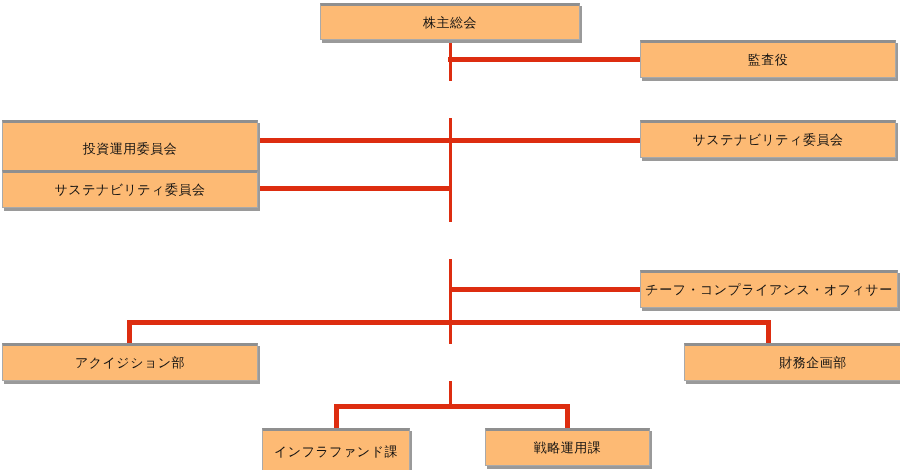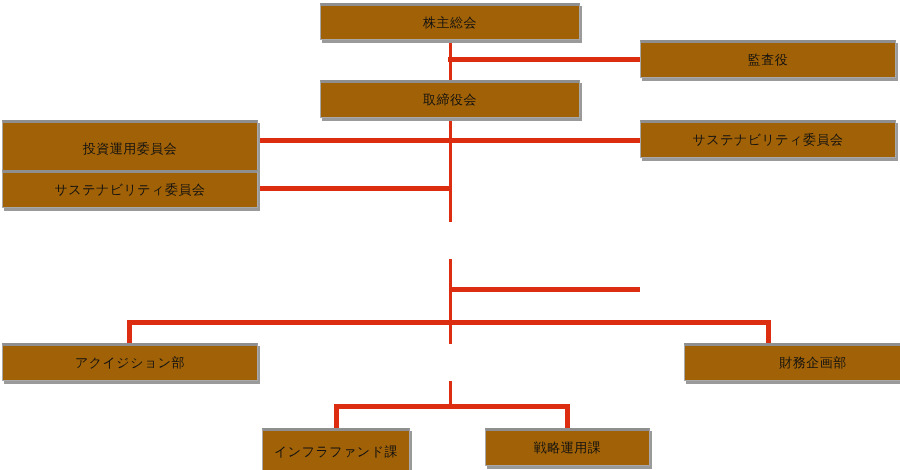--- a/index.html
+++ b/index.html
@@ -15,21 +15,21 @@
     background: #ffffff;
     overflow: hidden;
   }
   .edge {
     position: absolute;
     background: #dd2d10;
   }
   .node {
     position: absolute;
     box-sizing: border-box;
-    background: #a16207;
+    background: #fdba74;
     border: 1px solid #a9a9a9;
     border-top: 3px solid #8f8f8f;
     box-shadow: 2px 3px 0 #9a9a9a;
     display: flex;
     align-items: center;
     justify-content: center;
     font-size: 13px;
     color: #111111;
     letter-spacing: 0.5px;
     white-space: nowrap;
@@ -48,21 +48,21 @@
     <div class="edge" style="left: 450px; top: 287px; width: 190px; height: 5px;"></div>
     <div class="edge" style="left: 127px; top: 320px; width: 644px; height: 5px;"></div>
     <div class="edge" style="left: 127px; top: 320px; width: 5px; height: 23px;"></div>
     <div class="edge" style="left: 766px; top: 320px; width: 5px; height: 23px;"></div>
     <div class="edge" style="left: 449px; top: 381px; width: 3px; height: 26px;"></div>
     <div class="edge" style="left: 334px; top: 404px; width: 236px; height: 5px;"></div>
     <div class="edge" style="left: 334px; top: 404px; width: 5px; height: 24px;"></div>
     <div class="edge" style="left: 565px; top: 404px; width: 5px; height: 24px;"></div>
     <div class="node" style="left: 320px; top: 3px; width: 260px; height: 37px;">株主総会</div>
     <div class="node" style="left: 640px; top: 40px; width: 256px; height: 38px;">監査役</div>
-    <div class="node" style="left: 320px; top: 80px; width: 260px; height: 38px;">取締役会</div>
     <div class="node" style="left: 2px; top: 120px; width: 256px; height: 56px;">投資運用委員会</div>
     <div class="node" style="left: 640px; top: 120px; width: 256px; height: 38px;">サステナビリティ委員会</div>
     <div class="node" style="left: 2px; top: 170px; width: 256px; height: 38px;">サステナビリティ委員会</div>
+    <div class="node" style="left: 640px; top: 270px; width: 258px; height: 38px;">チーフ・コンプライアンス・オフィサー</div>
     <div class="node" style="left: 2px; top: 343px; width: 256px; height: 38px;">アクイジション部</div>
     <div class="node" style="left: 640px; top: 343px; width: 258px; height: 38px; margin-left: 44px;">財務企画部</div>
     <div class="node" style="left: 262px; top: 428px; width: 148px; height: 45px;">インフラファンド課</div>
     <div class="node" style="left: 485px; top: 428px; width: 165px; height: 38px;">戦略運用課</div>
   </div>
 
 </body></html>

